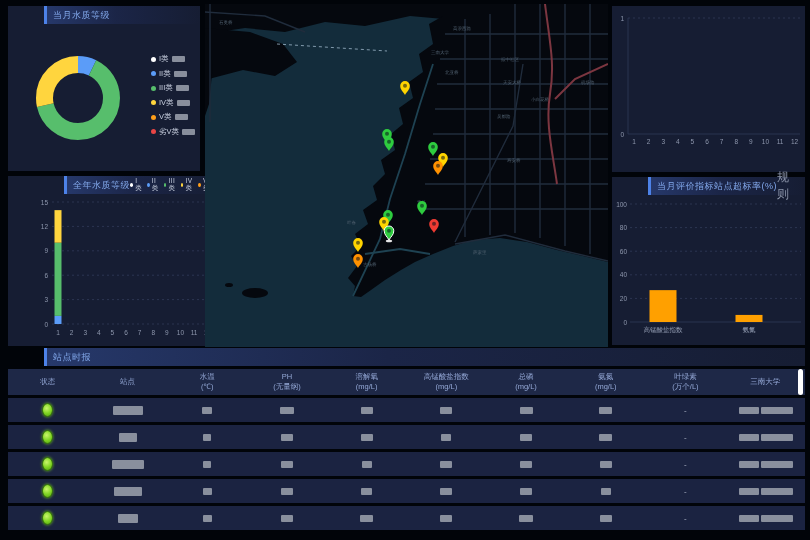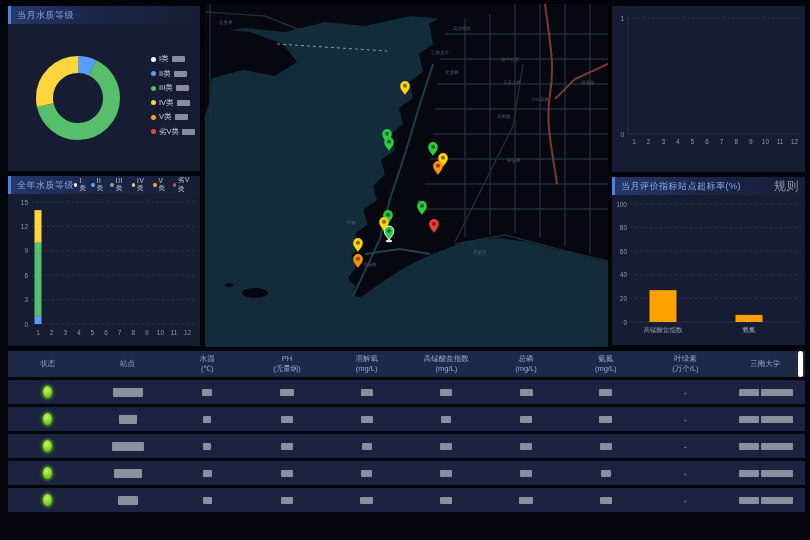--- a/index.html
+++ b/index.html
@@ -1,21 +1,21 @@
 <!DOCTYPE html>
 <html><head>
 <meta charset="utf-8">
 <style>
   html,body{margin:0;padding:0;}
   body{width:810px;height:540px;background:#010409;position:relative;overflow:hidden;
        font-family:"Liberation Sans",sans-serif;}
   .panel{position:absolute;background:#161d33;}
   .panel-title{height:18px;display:flex;align-items:center;justify-content:space-between;
     background:linear-gradient(90deg,#26386a 0%,#1b2547 45%,#161d33 100%);
-    border-left:3px solid #4d82e8;color:#83a9ec;font-size:9px;padding:0 6px;letter-spacing:.5px;}
+    border-left:3px solid #4d82e8;color:#83a9ec;font-size:9px;padding:0 6px;letter-spacing:.5px;margin-left:36px;}
   .panel-title .t{white-space:nowrap;}
   .link{color:#8d96ab;font-size:12px;}
   
   .legend-v{position:absolute;right:5px;top:48px;}
   .legend-v .li{display:flex;align-items:center;margin-bottom:4.5px;}
   .dot{display:inline-block;width:5px;height:5px;border-radius:50%;margin-right:3px;}
   .legend-v .lb{color:#c7cede;font-size:7.5px;margin-right:3px;}
   .rd{display:inline-block;height:7px;background:#959ba8;border-radius:1px;filter:blur(.7px);opacity:.9;vertical-align:middle;}
   
   .legend-h{display:flex;align-items:center;gap:4px;}
@@ -76,21 +76,21 @@
         <span class="rd" style="width: 13px; height: 6px;"></span>
       </div>
       <div class="li">
         <span class="dot" style="background: rgb(232, 69, 69);"></span>
         <span class="lb">劣V类</span>
         <span class="rd" style="width: 13px; height: 6px;"></span>
       </div>
     </div>
 </section>
 
-<section class="panel" style="left:8px;top:176px;width:192px;height:170px;">
+<section class="panel" style="left:8px;top:176px;width:192px;height:170px;padding-left:20px;">
   <div class="panel-title">
     <span class="t">全年水质等级</span>
     <span class="legend-h" id="annual-legend">
         <span class="li">
           <span class="dot" style="background: rgb(255, 255, 255);"></span>
           <span class="lb">I类</span>
         </span>
         <span class="li">
           <span class="dot" style="background: rgb(91, 156, 248);"></span>
           <span class="lb">II类</span>
@@ -299,20 +299,23 @@
       <text x="15" y="11.5" text-anchor="end" font-size="6.5" fill="#8e97ad">100</text>
       <line x1="18" y1="127" x2="189" y2="127" stroke="#2e3a58" stroke-width="0.8"></line>
       <rect x="37.5" y="95.14" width="27" height="31.860000000000003" fill="#FFA000"></rect>
       <text x="51" y="137" text-anchor="middle" font-size="6.5" fill="#96a0b6">高锰酸盐指数</text>
       <rect x="123.5" y="119.92" width="27" height="7.08" fill="#FFA000"></rect>
       <text x="137" y="137" text-anchor="middle" font-size="6.5" fill="#96a0b6">氨氮</text>
     </svg>
 </section>
 
 <section class="panel" id="table-panel">
+  <div class="panel-title">
+    <span class="t">站点时报</span>
+  </div>
   <div class="thead" id="table-head">
 
   <div class="th">
         <div>状态</div>
       </div>
       <div class="th">
         <div>站点</div>
       </div>
       <div class="th">
         <div>水温</div>

